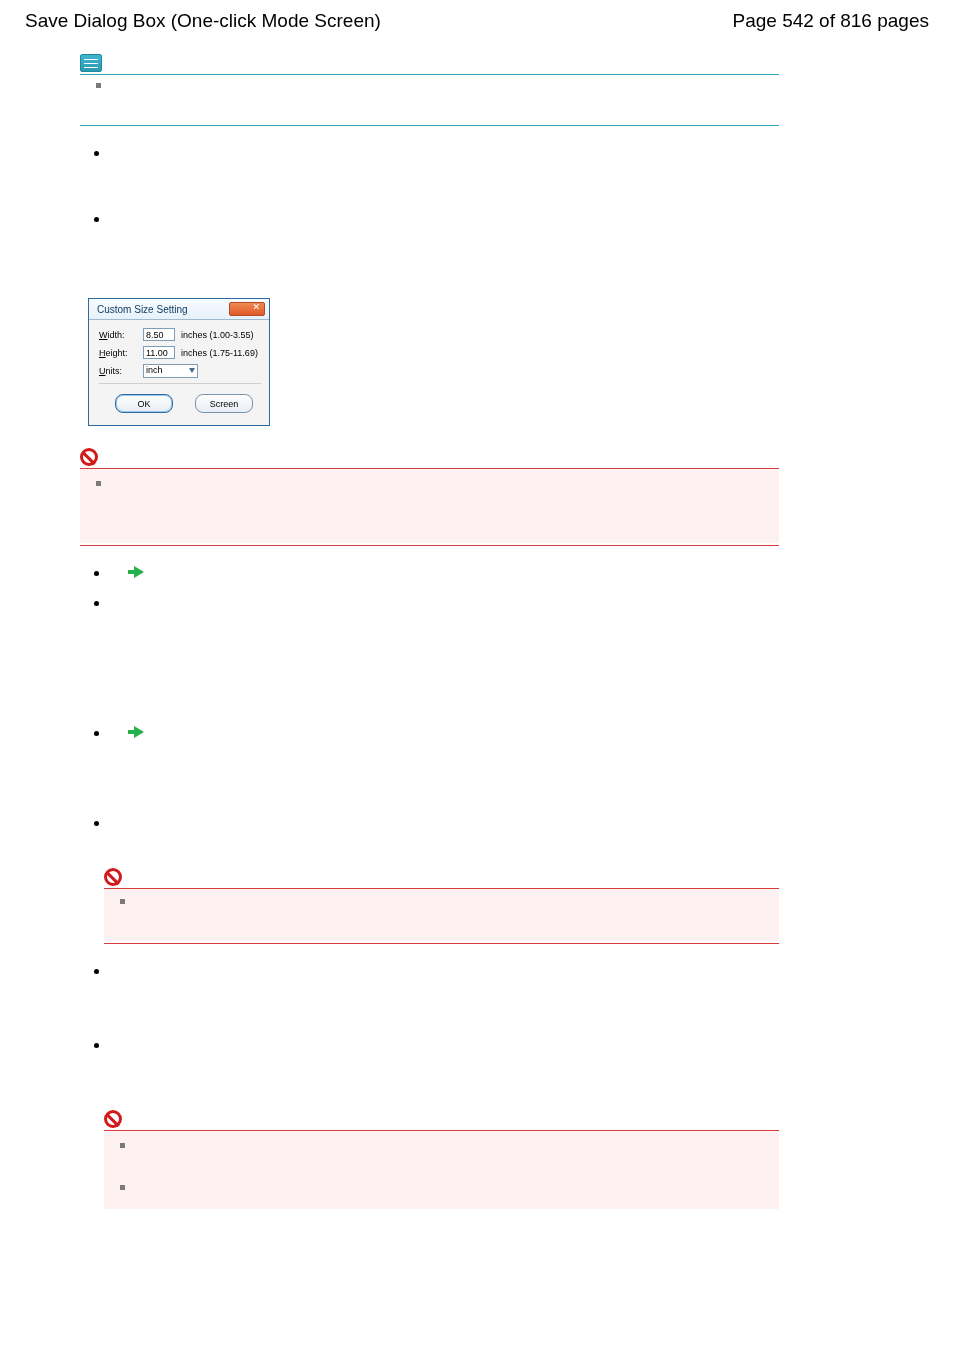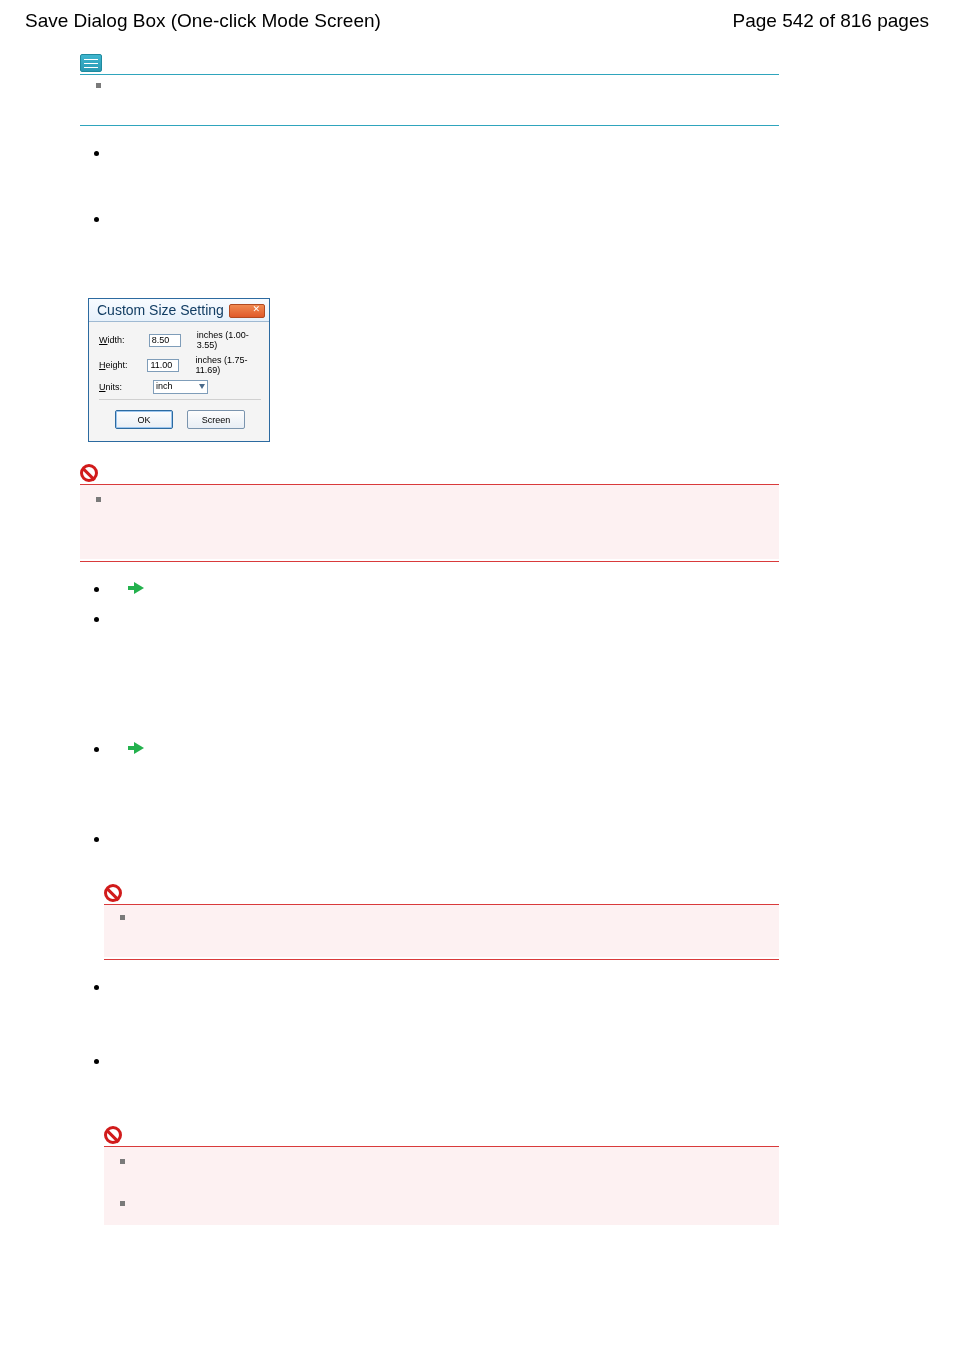--- a/index.html
+++ b/index.html
@@ -21,33 +21,33 @@
   .hr-red{border:0;border-top:1px solid #d93a3b;margin:2px 0 0 0;}
   .note-block{margin-left:0;}
   .note-head{display:flex;align-items:center;gap:6px;}
   .note-body{background:#fdf1f2;padding:12px 10px 14px 16px;margin-top:0;}
   .note-body.blue{background:#fff;}
   .sq{width:5px;height:5px;background:#7a7a7a;display:inline-block;margin-right:10px;vertical-align:middle;}
   .note-body .row{display:flex;align-items:flex-start;min-height:34px;}
   .indent-arrow{display:flex;align-items:center;margin:4px 0 10px 24px;gap:8px;}
   
   .dialog{width:180px;border:1px solid #2c6aa0;margin:0 0 22px 8px;background:#f4f4f4;font-size:9px;}
-  .dlg-title{display:flex;align-items:flex-end;justify-content:space-between;padding:3px 4px 3px 8px;background:linear-gradient(#f8fbff,#e7f1fb);border-bottom:1px solid #9fb9d2;font-size:14px;color:#123d63;}
+  .dlg-title{display:flex;align-items:center;justify-content:space-between;padding:3px 4px 3px 8px;background:linear-gradient(#f8fbff,#e7f1fb);border-bottom:1px solid #9fb9d2;font-size:10px;color:#123d63;}
   .dlg-close{width:34px;height:12px;background:linear-gradient(#f08a52,#e05a2a);border:1px solid #b24a21;border-radius:2px;position:relative;}
   .dlg-close:after{content:"✕";position:absolute;right:4px;top:-1px;font-size:9px;color:#fff;}
   .dlg-body{padding:8px 8px 4px 10px;}
-  .dlg-row{display:flex;align-items:center;margin-bottom:5px;gap:16px;}
+  .dlg-row{display:flex;align-items:center;margin-bottom:5px;gap:6px;}
   .dlg-row label{width:38px;}
   .dlg-row label u{text-decoration:underline;}
   .dlg-input{width:32px;height:13px;border:1px solid #7f9db9;background:#fff;font-size:9px;padding:0 2px;box-sizing:border-box;}
   .dlg-select{width:55px;height:14px;border:1px solid #7f9db9;background:#fff;font-size:9px;padding:0 2px;box-sizing:border-box;position:relative;}
   .dlg-select:after{content:"";position:absolute;right:2px;top:3px;border-left:3px solid transparent;border-right:3px solid transparent;border-top:5px solid #4a6a8a;}
   .dlg-sep{border:0;border-top:1px solid #d0d0d0;margin:4px 0 6px 0;}
   .dlg-btns{display:flex;justify-content:center;gap:14px;padding:4px 0 8px 0;}
-  .dlg-btn{width:56px;height:17px;border:1px solid #7a94ae;border-radius:2px;background:linear-gradient(#fdfdfd,#e8eef5);font-size:9px;display:flex;align-items:center;justify-content:center;}
+  .dlg-btn{width:56px;height:17px;border:1px solid #7a94ae;border-radius:8px;background:linear-gradient(#fdfdfd,#e8eef5);font-size:9px;display:flex;align-items:center;justify-content:center;margin-left:8px;}
   .dlg-btn.primary{border-color:#2c6aa0;box-shadow:0 0 0 1px #9cc6ef inset;}
 </style>
 </head>
 <body>
 
 <div class="page">
   <div class="topbar">
     <div>Save Dialog Box (One-click Mode Screen)</div>
     <div>Page 542 of 816 pages</div>
   </div>

